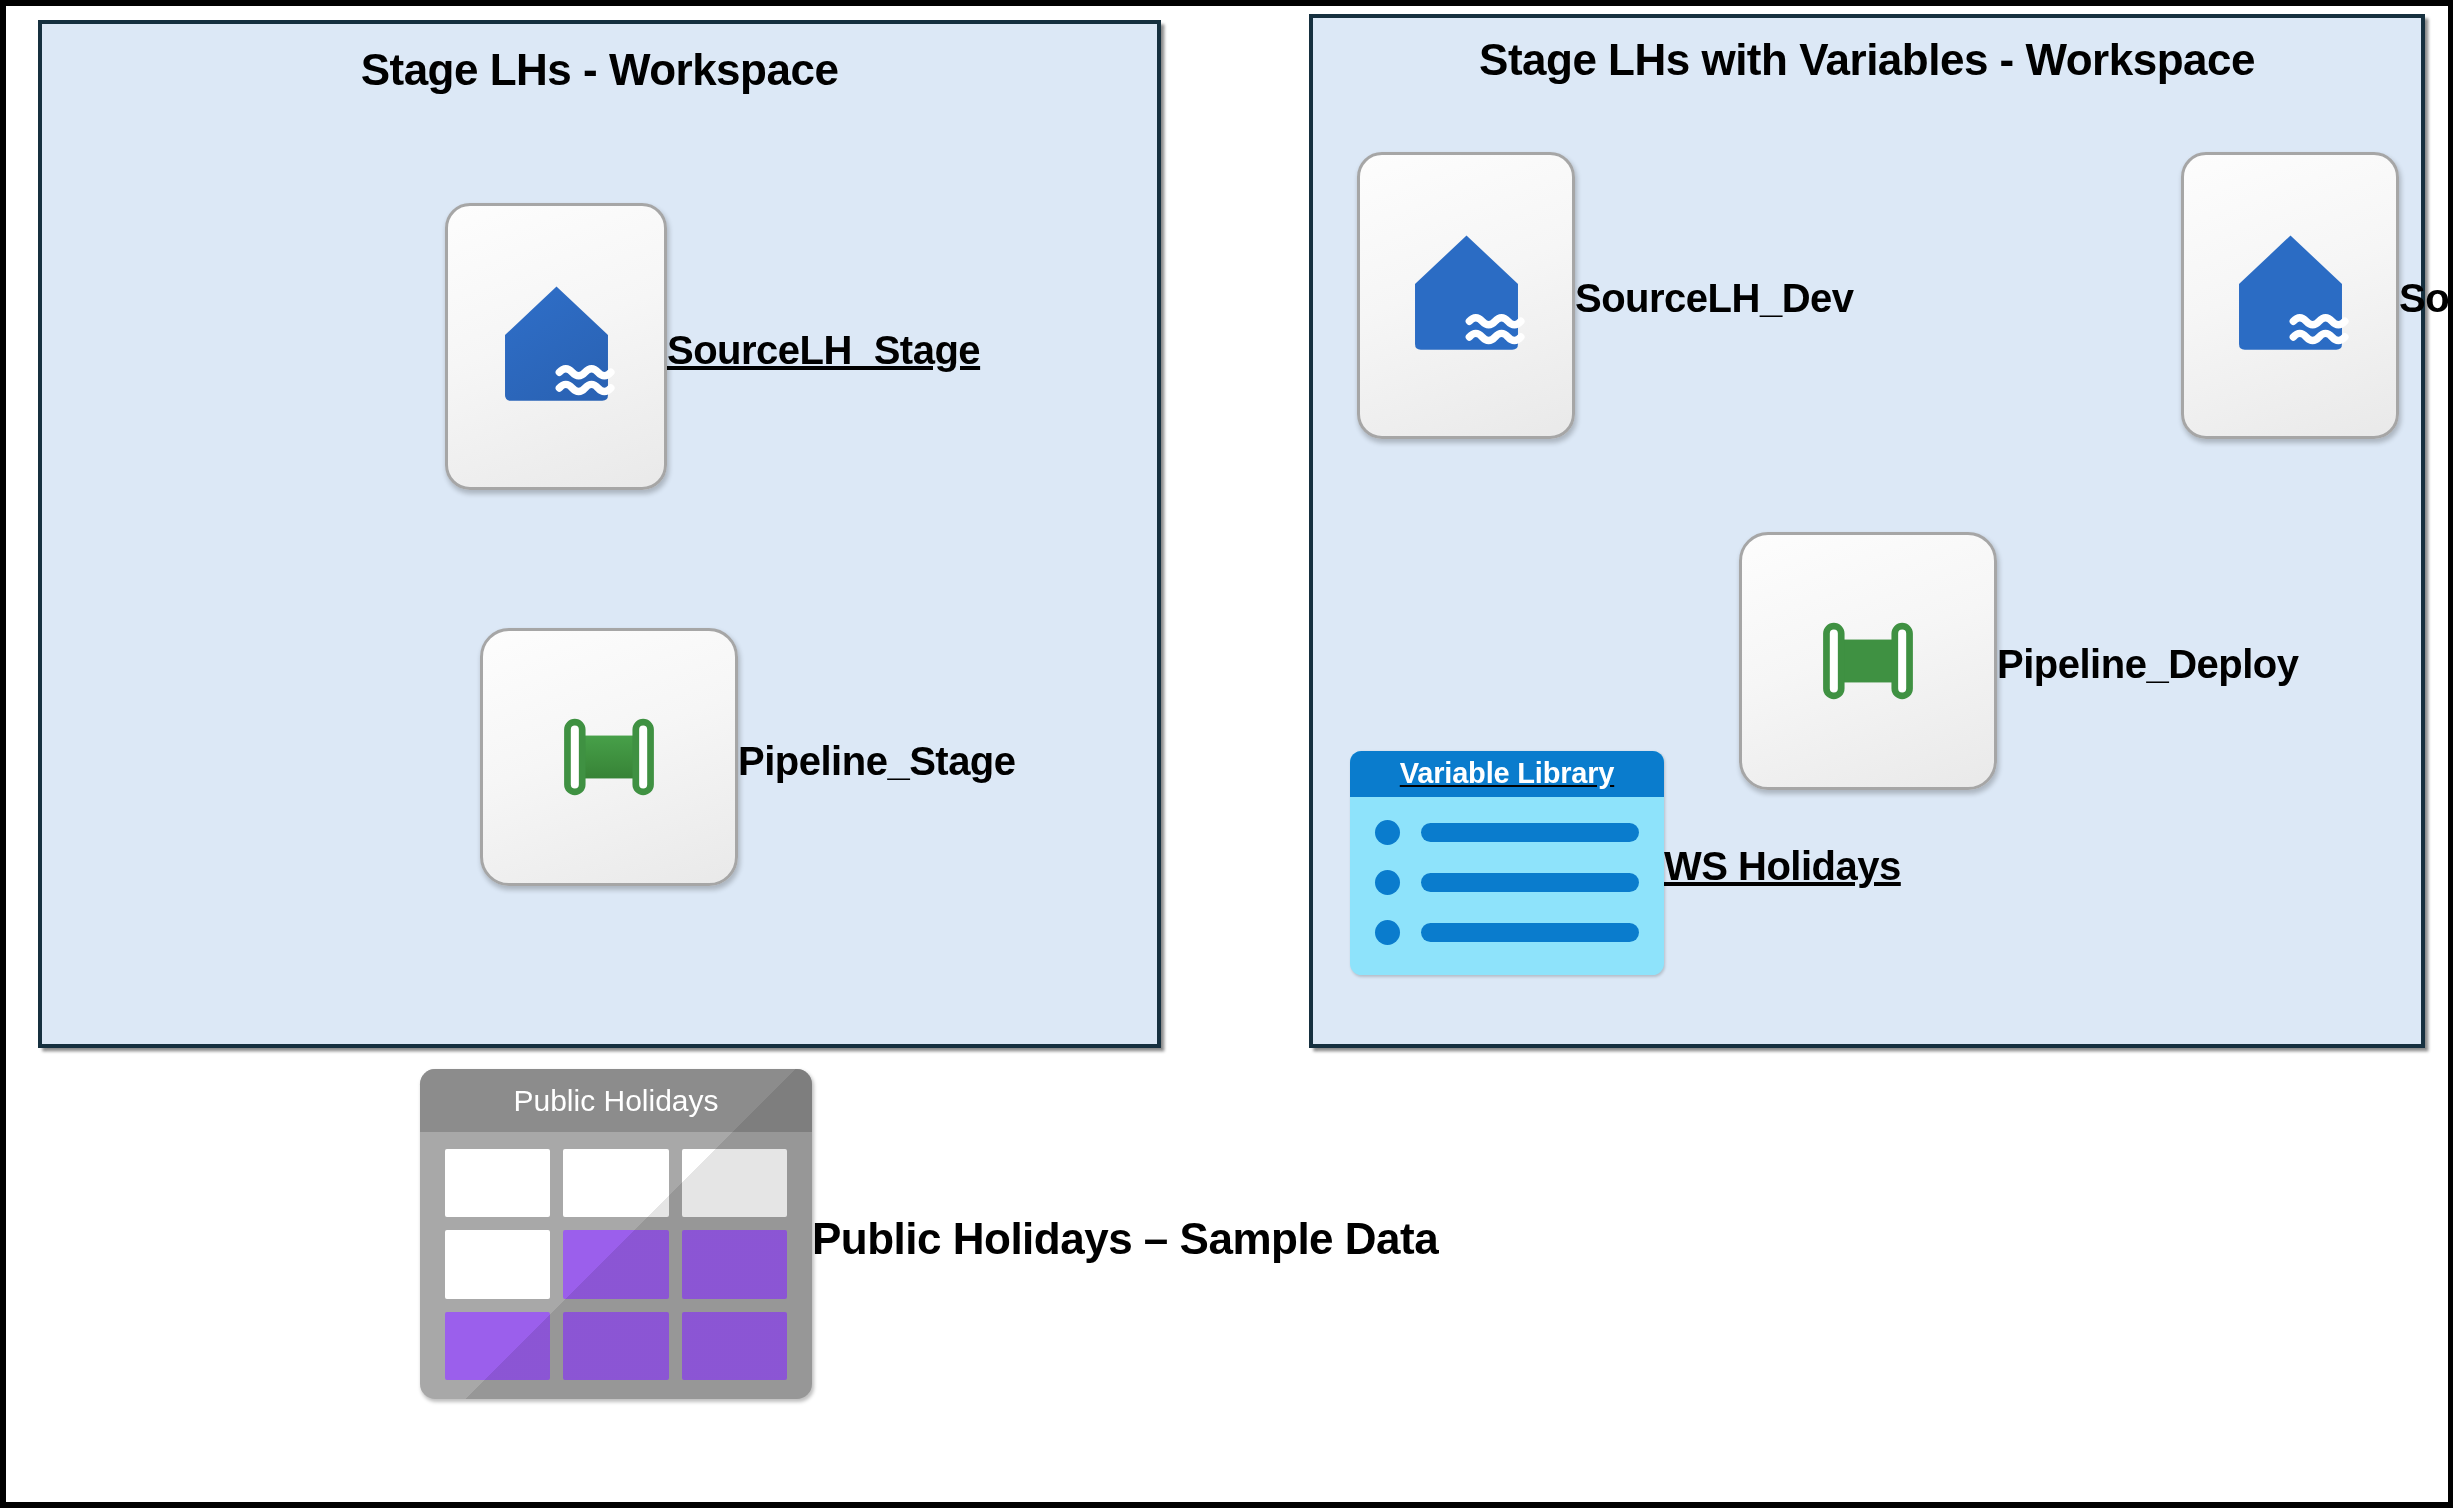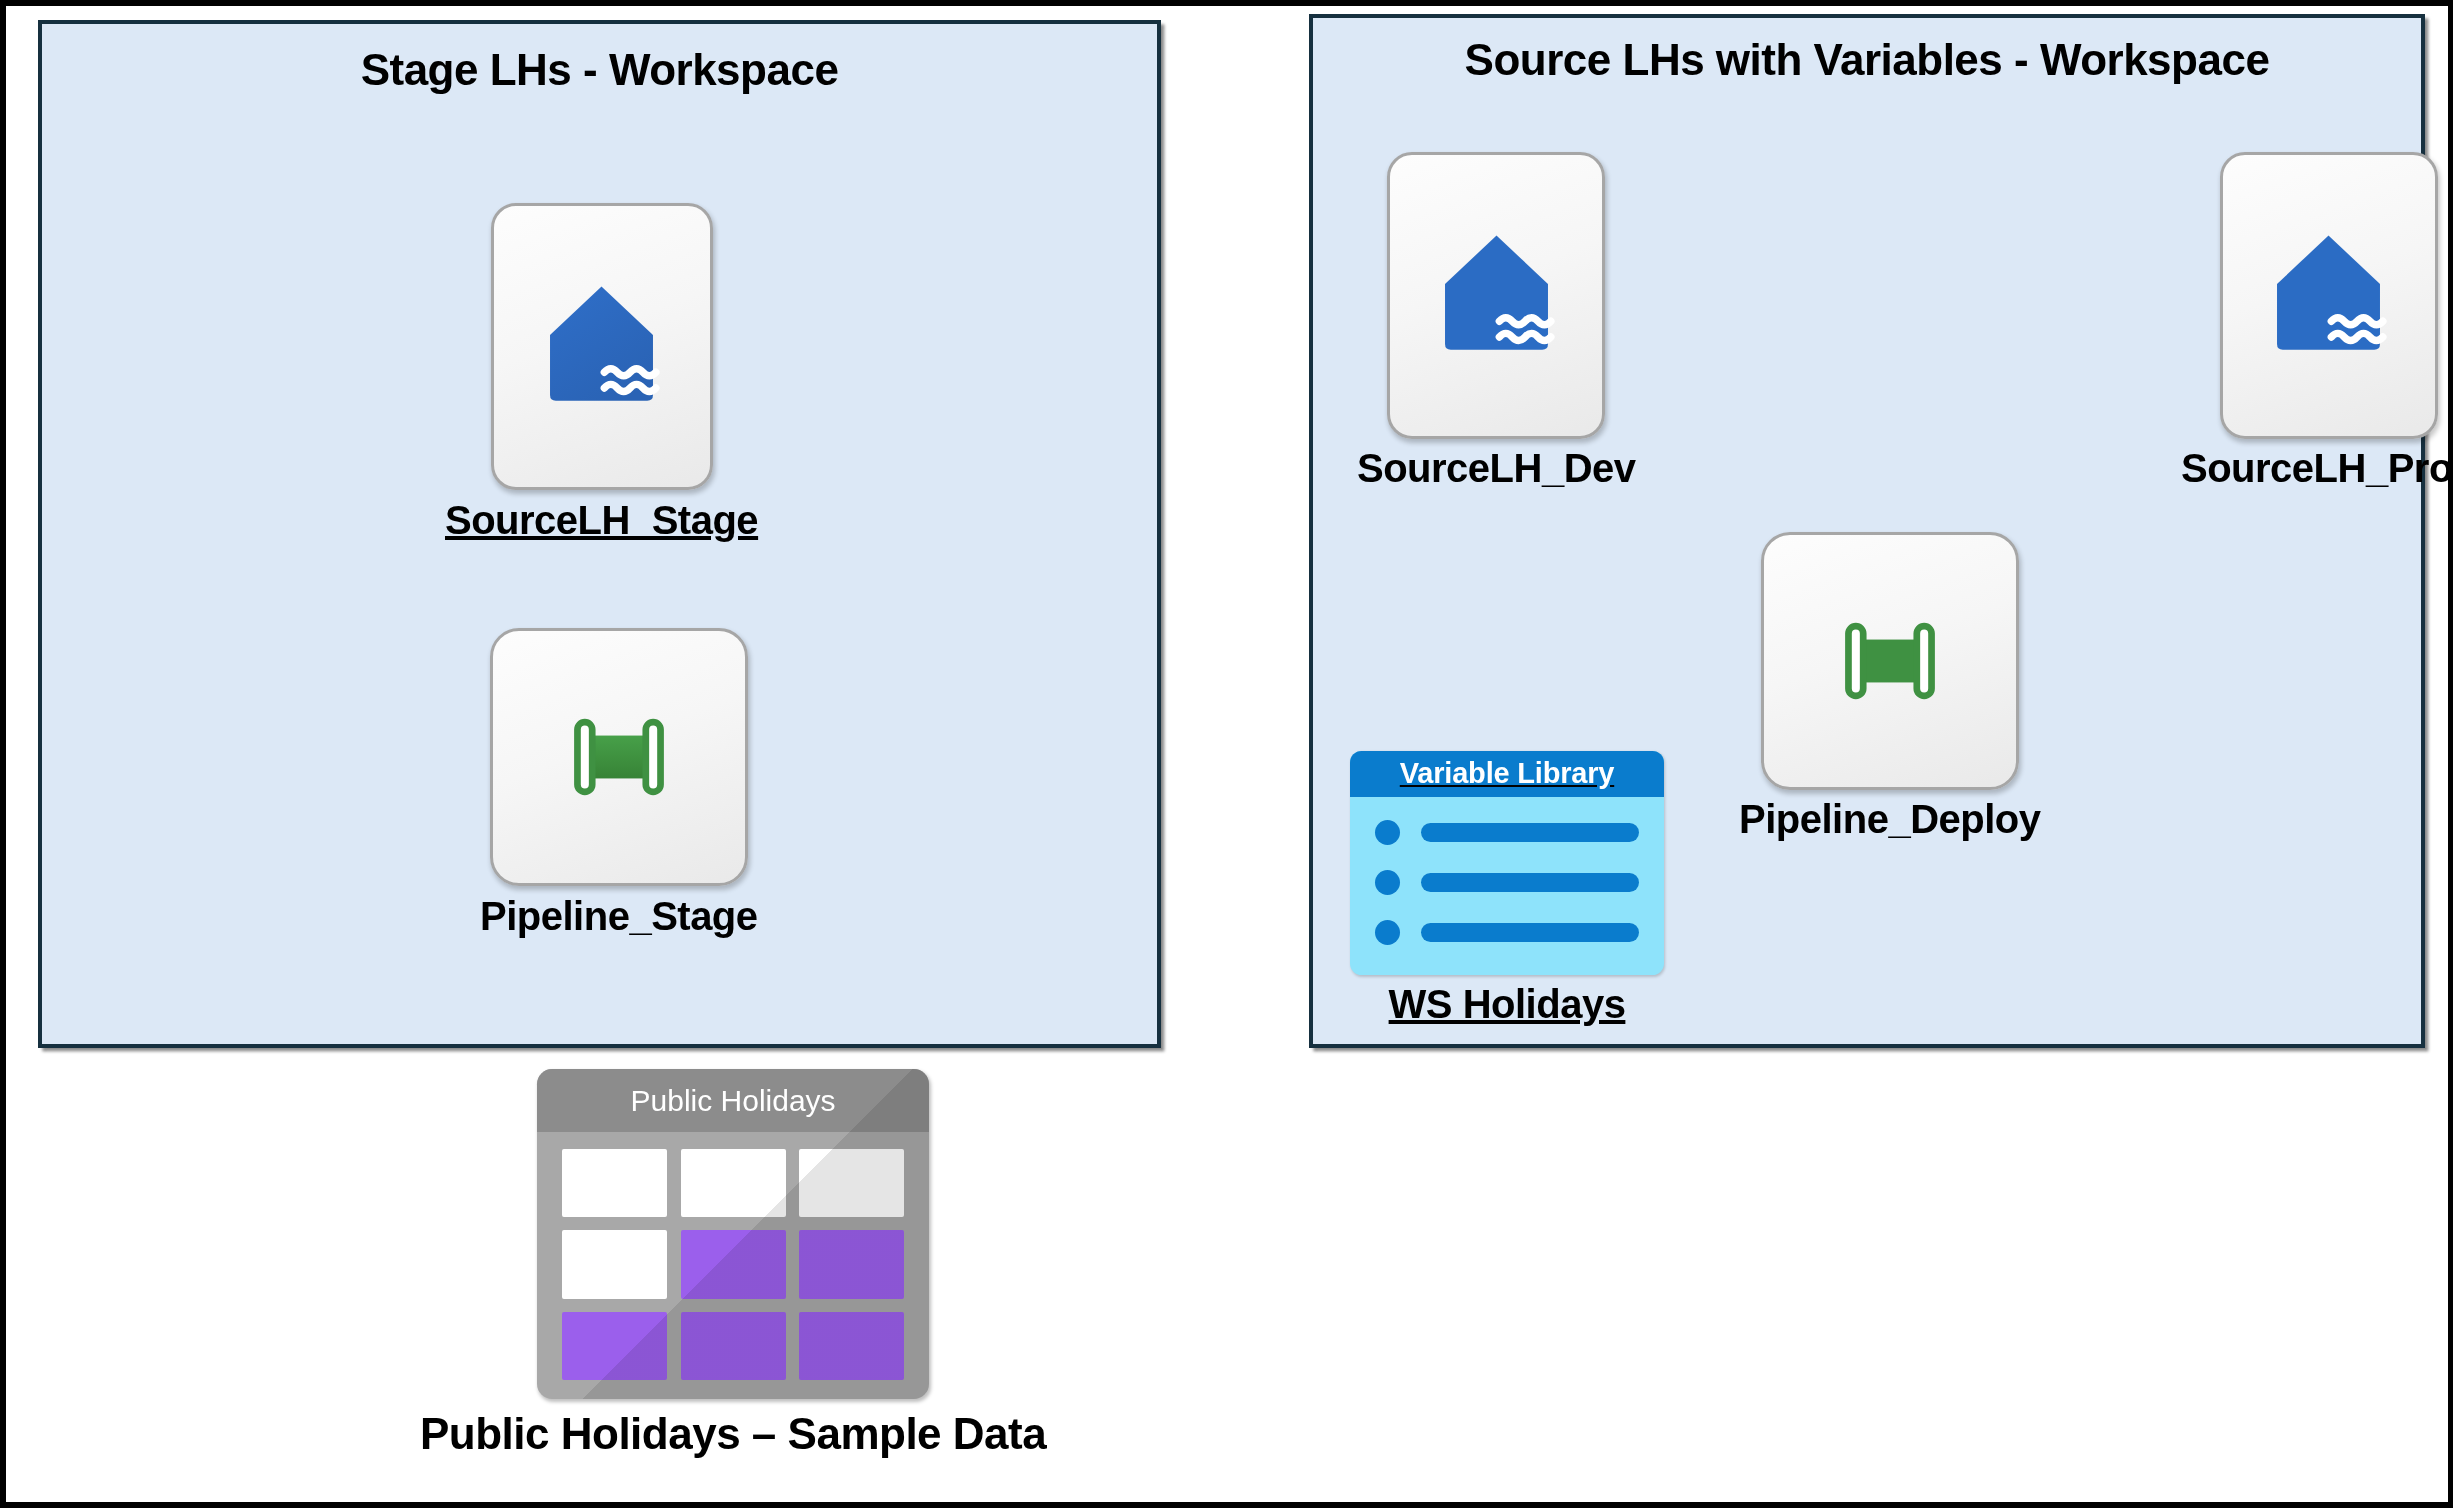--- a/index.html
+++ b/index.html
@@ -45,21 +45,20 @@
     letter-spacing: -0.5px;
     white-space: nowrap;
   }
   #panel-stage  .panel-title { top: 21px; }
   #panel-source .panel-title { top: 17px; }
 
   
   .node {
     position: absolute;
     display: flex;
-    flex-direction: column;
     align-items: center;
   }
   .node-caption {
     margin-top: 7.6px;
     font-size: 40px;
     font-weight: bold;
     color: #000000;
     white-space: nowrap;
     letter-spacing: -0.5px;
   }
@@ -228,21 +227,21 @@
             <rect x="19" y="24" width="11" height="52" rx="5.5" fill="#ffffff" stroke="#3f9142" stroke-width="5"></rect>
             <rect x="70" y="24" width="11" height="52" rx="5.5" fill="#ffffff" stroke="#3f9142" stroke-width="5"></rect>
           </svg>
         </span>
       </div>
       <div class="node-caption">Pipeline_Stage</div>
     </div>
   </div>
 
   <div class="panel" id="panel-source">
-    <div class="panel-title">Source LHs with Variables - Workspace</div>
+    <div class="panel-title">Stage LHs with Variables - Workspace</div>
 
     <div class="node" style="left:44px; top:134px;">
       <div class="tile lh">
         <span>
           <svg width="143" height="143" viewBox="0 0 100 100">
             <path d="M50 8 L86 42 L86 84 Q86 88 82 88 L18 88 Q14 88 14 84 L14 42 Z" fill="#2b6cc4"></path>
             <g stroke="#ffffff" stroke-width="5.2" fill="none" stroke-linecap="round" stroke-linejoin="round">
               <path d="M52 68 q4.5 -5 9 0 q4.5 5 9 0 q4.5 -5 9 0 q4.5 5 9 0"></path>
               <path d="M52 79 q4.5 -5 9 0 q4.5 5 9 0 q4.5 -5 9 0 q4.5 5 9 0"></path>
             </g>

